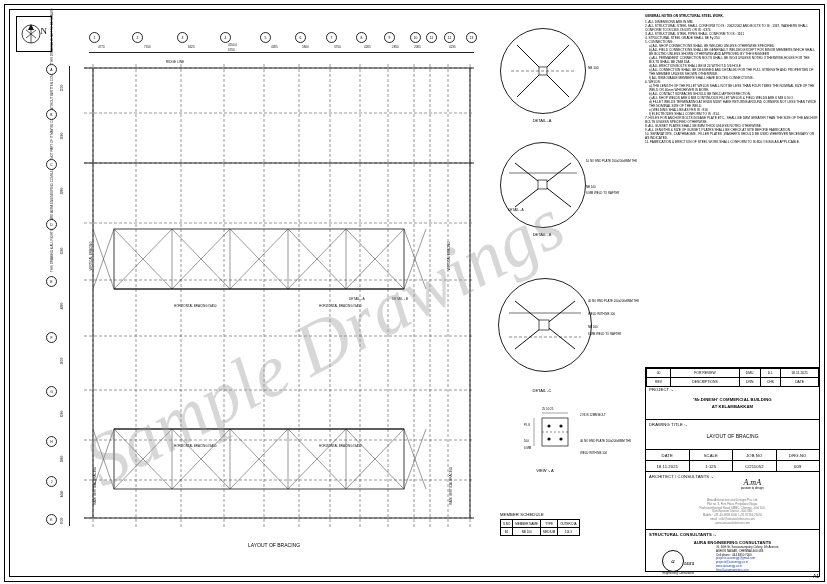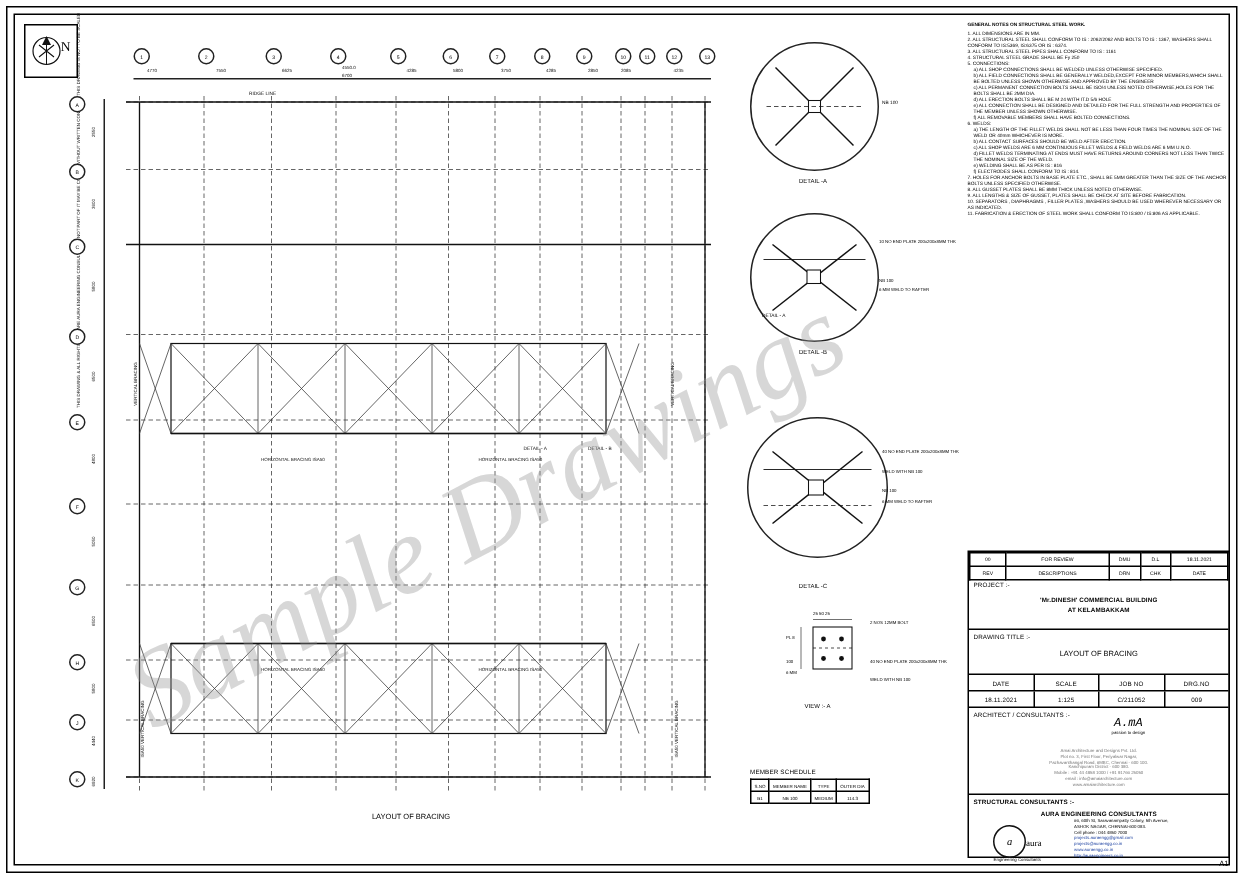--- a/index.html
+++ b/index.html
@@ -389,21 +389,21 @@
         <div class="ctr cellb lbl" style="flex:1;height:100%;">18.11.2021</div>
         <div class="ctr cellb lbl" style="flex:1;height:100%;">1:125</div>
         <div class="ctr cellb lbl" style="flex:1;height:100%;">C/211052</div>
         <div class="ctr lbl" style="flex:1;height:100%;">009</div>
       </div>
     </div>
 
     <div class="abs" style="left:0;top:104px;width:173px;height:58px;border-bottom:0.8px solid #000;box-sizing:border-box;padding:2px 3px;">
       <div class="lbl">ARCHITECT / CONSULTANTS :-</div>
       <div class="abs" style="left:95px;top:6px;text-align:center;">
-        <div style="font-family:Liberation Mono, monospace;font-style:italic;font-size:8px;">A.mA</div>
+        <div style="font-family:Liberation Serif, serif;font-style:italic;font-size:8px;">A.mA</div>
         <div class="tiny2">passion to design</div>
       </div>
       <div class="tiny2" style="margin-top:20px;color:#777;text-align:center;">Amai  Architecture  and  Designs  Pvt.  Ltd.</div>
       <div class="tiny2" style="color:#777;text-align:center;">Plot no. 3, First Floor, Periyalwar Nagar,</div>
       <div class="tiny2" style="color:#777;text-align:center;">Pazhavanthangal Road, 6MBC, Chennai - 600 100.</div>
       <div class="tiny2" style="color:#777;text-align:center;">Kanchipuram  District - 600 380.</div>
       <div class="tiny2" style="color:#777;text-align:center;">Mobile : +91 44 4858 1000 / +91 91766 25050</div>
       <div class="tiny2" style="color:#777;text-align:center;">email : info@amaiarchitecture.com</div>
       <div class="tiny2" style="color:#777;text-align:center;">www.amaiarchitecture.com</div>
     </div>

